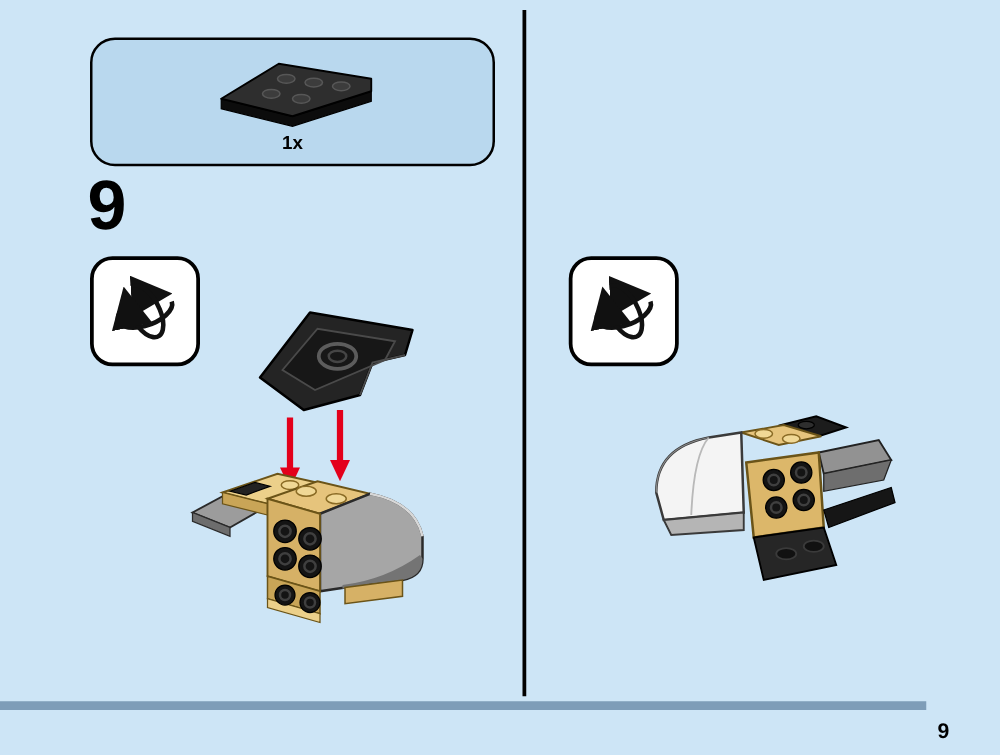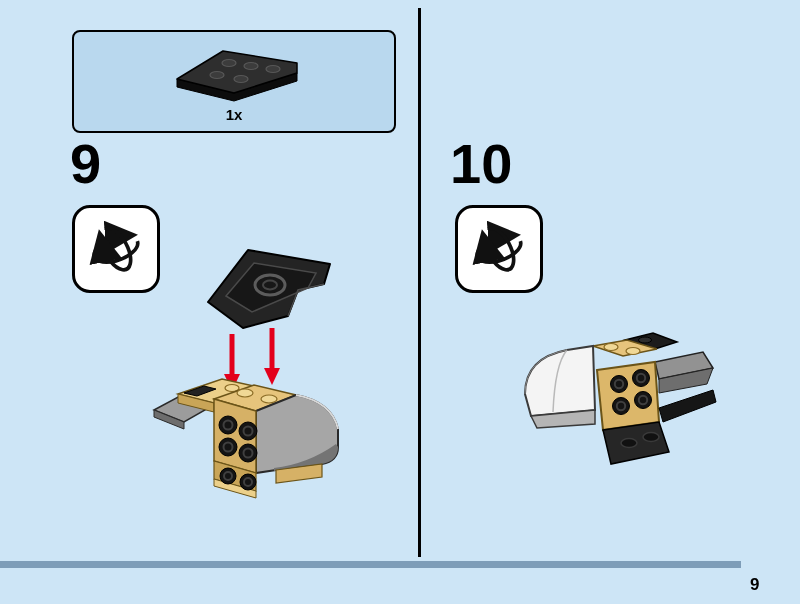--- a/index.html
+++ b/index.html
@@ -1,18 +1,18 @@
 <!DOCTYPE html>
 <html><head>
 <meta charset="utf-8">
 <style>
   html,body{margin:0;padding:0;}
   body{width:800px;height:604px;background:#cde5f6;font-family:"Liberation Sans",sans-serif;}
   .page{position:relative;width:800px;height:604px;background:#cde5f6;overflow:hidden;}
-  .parts-box{position:absolute;top:30px;width:320px;height:99px;background:#b9d8ee;border:2px solid #000;border-radius:8px;display:flex;flex-direction:column;align-items:center;}
+  .parts-box{position:absolute;top:30px;width:320px;height:99px;background:#b9d8ee;border:2px solid #000;border-radius:20px;display:flex;flex-direction:column;align-items:center;}
   .parts-box.left{left:72px;}
   .parts-box.right{left:452px;}
   .parts-box svg{margin-top:7px;}
   .count-label{font-weight:bold;font-size:15px;color:#000;margin-top:1px;}
   .step-number{position:absolute;top:136px;font-size:56px;font-weight:bold;color:#000;line-height:1;}
   .step-number.left{left:70px;}
   .step-number.right{left:450px;}
   .rotate-icon{position:absolute;top:205px;width:82px;height:82px;background:#fff;border:3px solid #000;border-radius:18px;display:flex;align-items:center;justify-content:center;}
   .rotate-icon.left{left:72px;}
   .rotate-icon.right{left:455px;}
@@ -118,21 +118,20 @@
         <circle cx="80" cy="244" r="4" fill="none" stroke="#3f3f3f" stroke-width="2"></circle>
         <circle cx="100" cy="250" r="8" fill="#141414" stroke="#000"></circle>
         <circle cx="100" cy="250" r="4" fill="none" stroke="#3f3f3f" stroke-width="2"></circle>
       </g>
     </g>
   </svg>
 
   <div class="divider"></div>
 
 
-  <div class="step-number right">10</div>
 
   <div class="rotate-icon right">
     <svg width="70" height="70" viewBox="0 0 80 80">
       <defs>
         <marker id="ah2" markerWidth="9" markerHeight="9" refX="5" refY="4.5" orient="auto">
           <path d="M0,0 L9,4.5 L0,9 Z" fill="#111"></path>
         </marker>
       </defs>
       <g transform="rotate(-20 40 40)">
         <path d="M66,40 A26,13 0 1 1 53,28.7" fill="none" stroke="#111" stroke-width="4.2" marker-end="url(#ah2)"></path>

